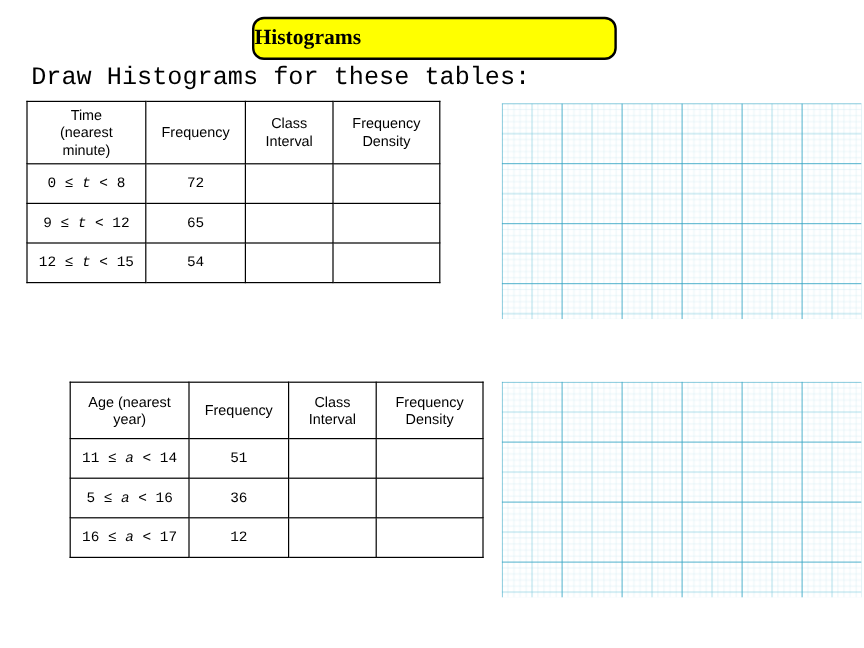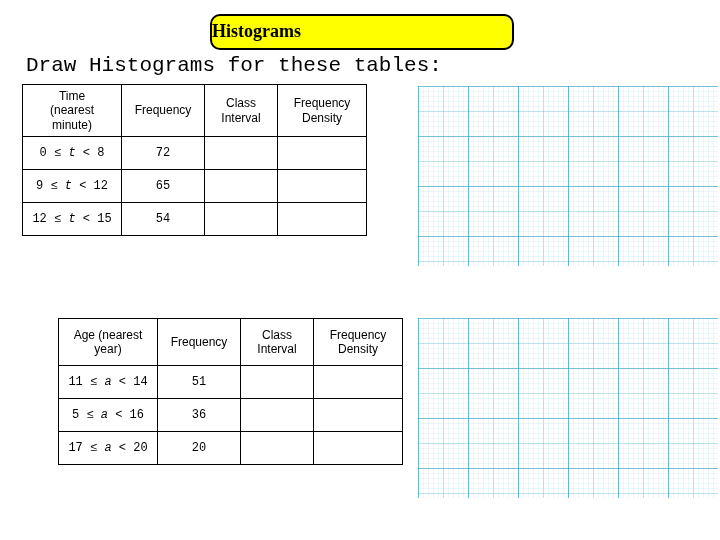--- a/index.html
+++ b/index.html
@@ -135,22 +135,22 @@
     <td></td>
     <td></td>
   </tr>
   <tr class="row-d">
     <td><span>5 ≤ </span><span class="ital">a</span><span> &lt; 16</span></td>
     <td>36</td>
     <td></td>
     <td></td>
   </tr>
   <tr class="row-d">
-    <td><span>17 ≤ </span><span class="ital">a</span><span> &lt; 20</span></td>
-    <td>20</td>
+    <td><span>16 ≤ </span><span class="ital">a</span><span> &lt; 17</span></td>
+    <td>12</td>
     <td></td>
     <td></td>
   </tr>
 </tbody>
   </table>
 
 <div class="graph" style="left:418px; top:86px; width:300px; height:180px;">
   <svg width="300" height="180">
     <defs>
       <pattern id="fine1" width="5" height="5" patternUnits="userSpaceOnUse">

